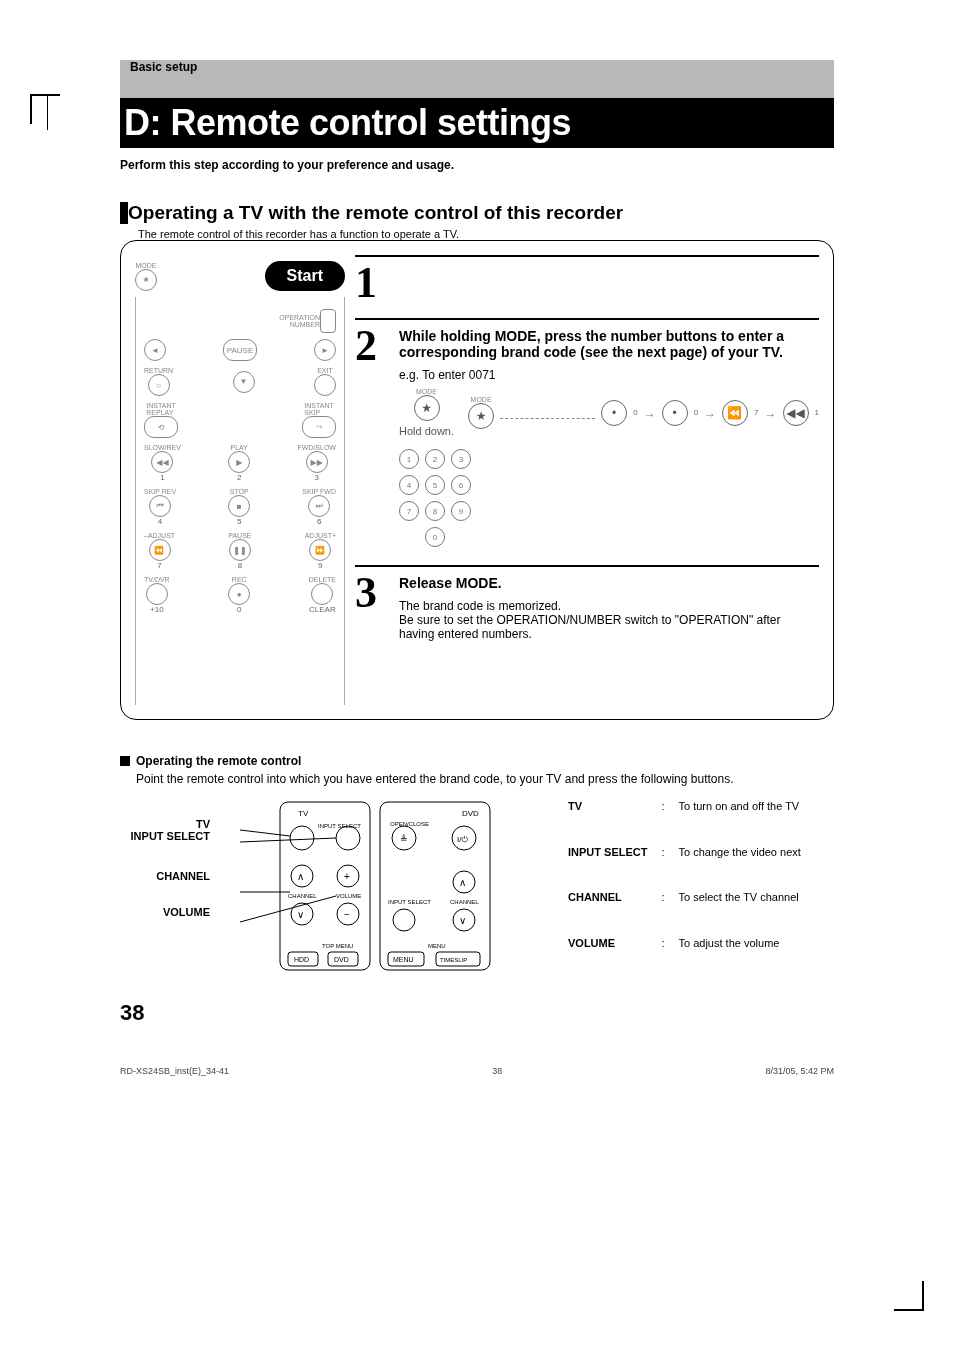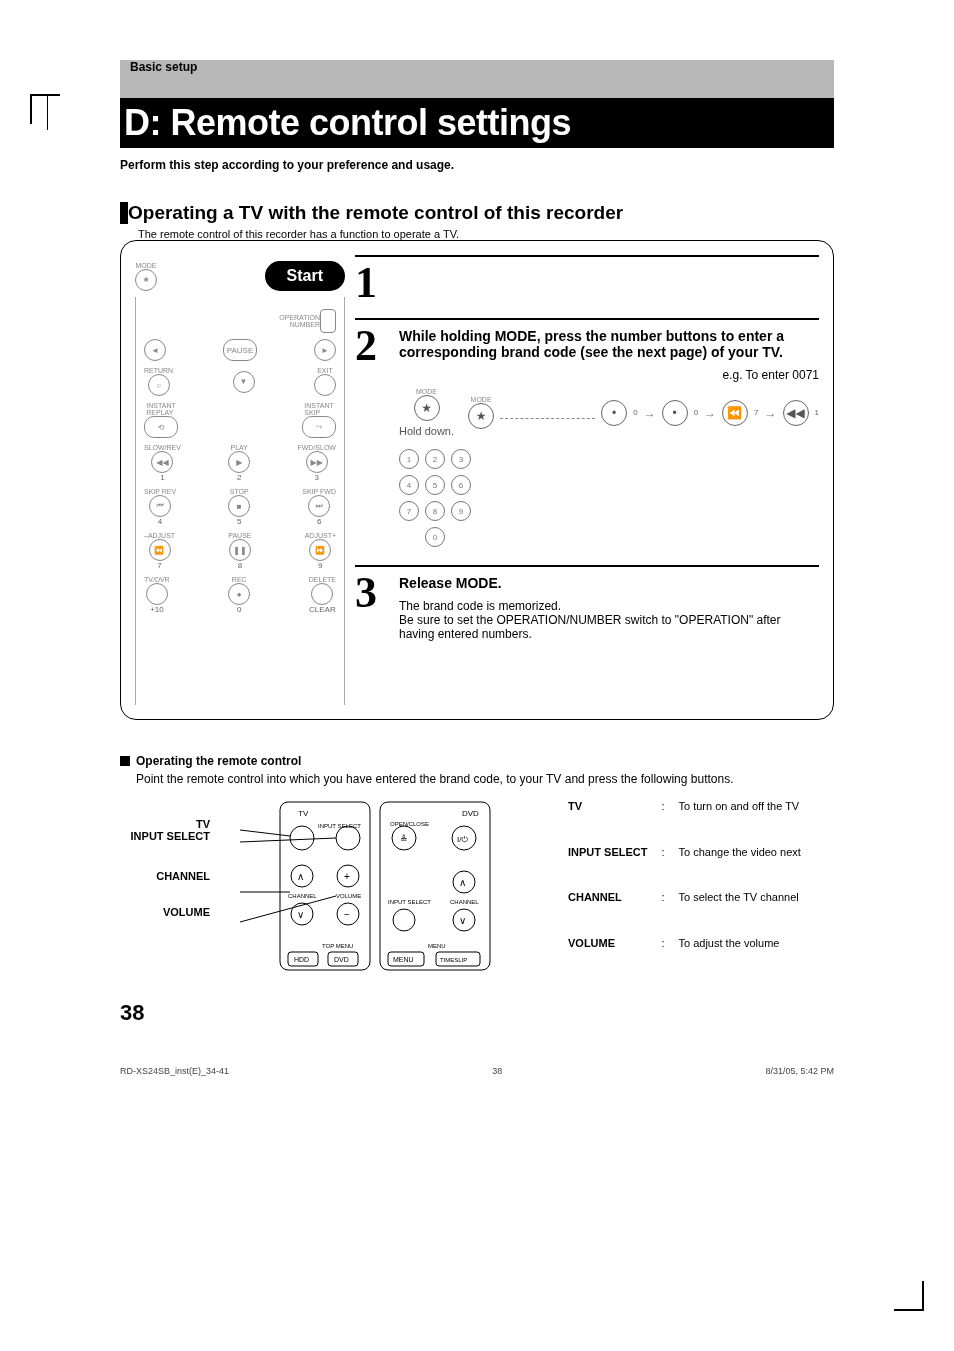--- a/index.html
+++ b/index.html
@@ -24,21 +24,21 @@
   .start-pill{display:inline-block;background:#000;color:#fff;font-size:16px;font-weight:bold;border-radius:28px;padding:6px 22px;margin-left:60px}
   .steps-col{flex:1;display:flex;flex-direction:column;gap:18px}
   .step{border-top:2px solid #000;padding-top:8px;display:flex;gap:8px}
   .step .num{font-family:Georgia,serif;font-size:44px;font-weight:bold;line-height:0.8;min-width:36px}
   .step .body{flex:1}
   .step .title{font-weight:bold;font-size:14px;margin-bottom:8px}
   .step .desc{font-size:12px}
   .switch{display:inline-block;width:54px;height:30px;border:1px solid #999;border-radius:4px;position:relative;margin-top:6px}
   .switch::after{content:"";position:absolute;left:4px;top:4px;width:10px;height:22px;background:#999;border-radius:2px}
   .switch-labels{position:absolute;left:18px;top:3px;font-size:6px;color:#888;line-height:1.4}
-  .eg{font-size:12px;text-align:right;margin-bottom:6px}
+  .eg{font-size:12px;text-align:left;margin-bottom:6px}
   .hold-row{display:flex;align-items:center;gap:14px;font-size:10px;color:#555}
   .btn-circ{display:inline-flex;align-items:center;justify-content:center;width:24px;height:24px;border:1.5px solid #666;border-radius:50%;font-size:12px}
   .sub-tiny{font-size:8px;color:#666}
   .pad-grid{margin-top:12px;display:grid;grid-template-columns:repeat(3,20px);gap:6px}
   .pad-grid .b{width:18px;height:18px;border:1px solid #777;border-radius:50%;display:flex;align-items:center;justify-content:center;font-size:8px;color:#777}
   .arrow{font-size:12px;color:#777}
   .op2{margin-top:34px}
   .op2-head{font-weight:bold;font-size:12px}
   .op2-head::before{content:"";display:inline-block;width:10px;height:10px;background:#000;margin-right:6px;position:relative;top:1px}
   .op2-sub{font-size:12px;margin:4px 0 10px 16px}

